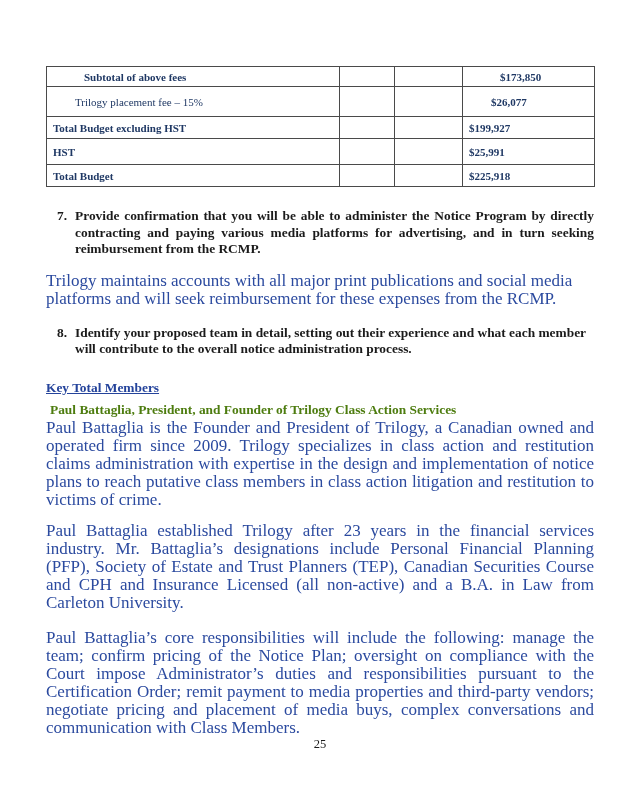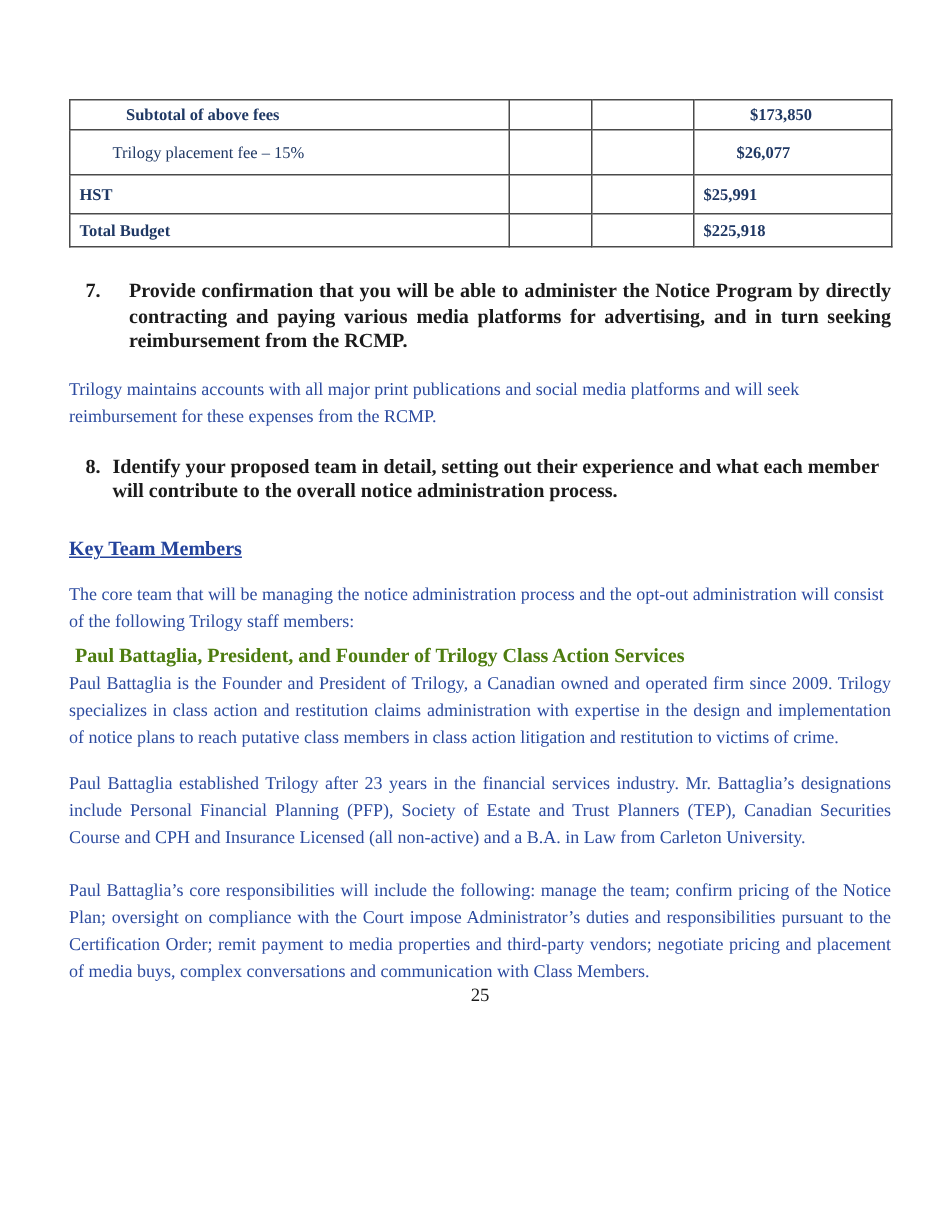--- a/index.html
+++ b/index.html
@@ -50,28 +50,28 @@
     font-weight: bold;
     font-size: 13.4px;
     line-height: 16.6px;
   }
   .numbered-item .num {
     width: 18px;
     flex: 0 0 18px;
     margin-left: 11px;
   }
   .numbered-item .itm-text { flex: 1; }
-  .justify .itm-text { text-align: justify; margin-left: 11px; }
+  .justify .itm-text { text-align: justify; }
   #item7 { margin-top: 21px; }
   #item8 { margin-top: 17px; }
 
   
   .body-para {
     color: #2B4A9F;
-    font-size: 12px;
+    font-size: 17px;
     line-height: 18px;
   }
   .body-para.justified { text-align: justify; }
   #para-accounts { margin-top: 14px; }
   #key-team-heading {
     margin-top: 22px;
     color: #24439B;
     font-size: 13.4px;
     font-weight: bold;
     text-decoration: underline;
@@ -115,20 +115,26 @@
         <td></td>
         <td></td>
         <td class="value-cell">$173,850</td>
       </tr>
       <tr class="r1">
         <td class="label-cell">Trilogy placement fee – 15%</td>
         <td></td>
         <td></td>
         <td class="value-cell">$26,077</td>
       </tr>
+      <tr class="r2 bold-row">
+        <td class="label-cell">Total Budget excluding HST</td>
+        <td></td>
+        <td></td>
+        <td class="value-cell">$199,927</td>
+      </tr>
       <tr class="r3 bold-row">
         <td class="label-cell">HST</td>
         <td></td>
         <td></td>
         <td class="value-cell">$25,991</td>
       </tr>
       <tr class="r4 bold-row">
         <td class="label-cell">Total Budget</td>
         <td></td>
         <td></td>
@@ -142,23 +148,22 @@
     <span class="itm-text">Provide confirmation that you will be able to administer the Notice Program by directly contracting and paying various media platforms for advertising, and in turn seeking reimbursement from the RCMP.</span>
   </div>
 
   <p id="para-accounts" class="body-para">Trilogy maintains accounts with all major print publications and social media platforms and will seek reimbursement for these expenses from the RCMP.</p>
 
   <div id="item8" class="numbered-item">
     <span class="num">8.</span>
     <span class="itm-text">Identify your proposed team in detail, setting out their experience and what each member will contribute to the overall notice administration process.</span>
   </div>
 
-  <h3 id="key-team-heading">Key Team Members</h3>
+  <h3 id="key-team-heading">Key Total Members</h3>
 
-  <p id="para-core-team" class="body-para">The core team that will be managing the notice administration process and the opt-out administration will consist of the following Trilogy staff members:</p>
 
   <p id="paul-title">Paul Battaglia, President, and Founder of Trilogy Class Action Services</p>
 
   <p id="para-bio1" class="body-para justified">Paul Battaglia is the Founder and President of Trilogy, a Canadian owned and operated firm since 2009. Trilogy specializes in class action and restitution claims administration with expertise in the design and implementation of notice plans to reach putative class members in class action litigation and restitution to victims of crime.</p>
 
   <p id="para-bio2" class="body-para justified">Paul Battaglia established Trilogy after 23 years in the financial services industry. Mr. Battaglia’s designations include Personal Financial Planning (PFP), Society of Estate and Trust Planners (TEP), Canadian Securities Course and CPH and Insurance Licensed (all non-active) and a B.A. in Law from Carleton University.</p>
 
   <p id="para-bio3" class="body-para justified">Paul Battaglia’s core responsibilities will include the following: manage the team; confirm pricing of the Notice Plan; oversight on compliance with the Court impose Administrator’s duties and responsibilities pursuant to the Certification Order; remit payment to media properties and third-party vendors; negotiate pricing and placement of media buys, complex conversations and communication with Class Members.</p>
 
   <div class="page-number">25</div>

